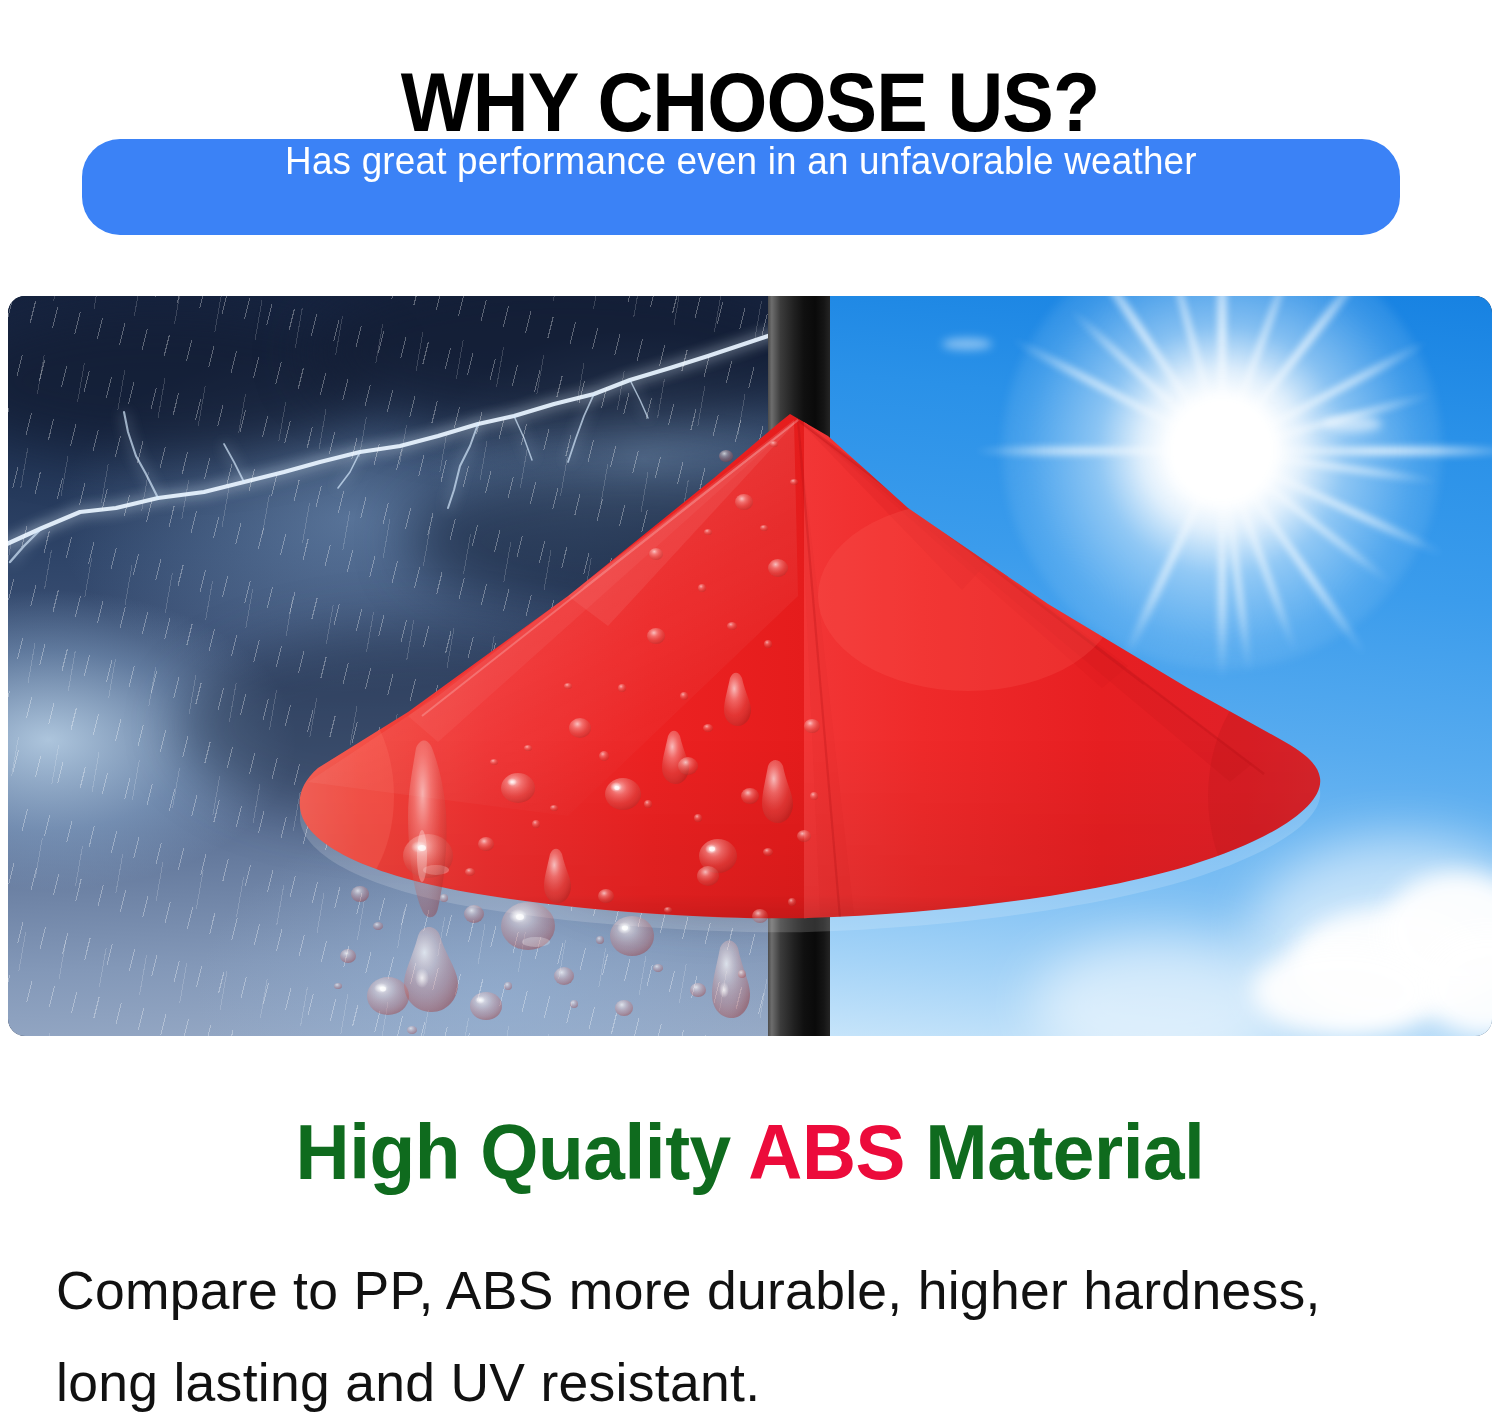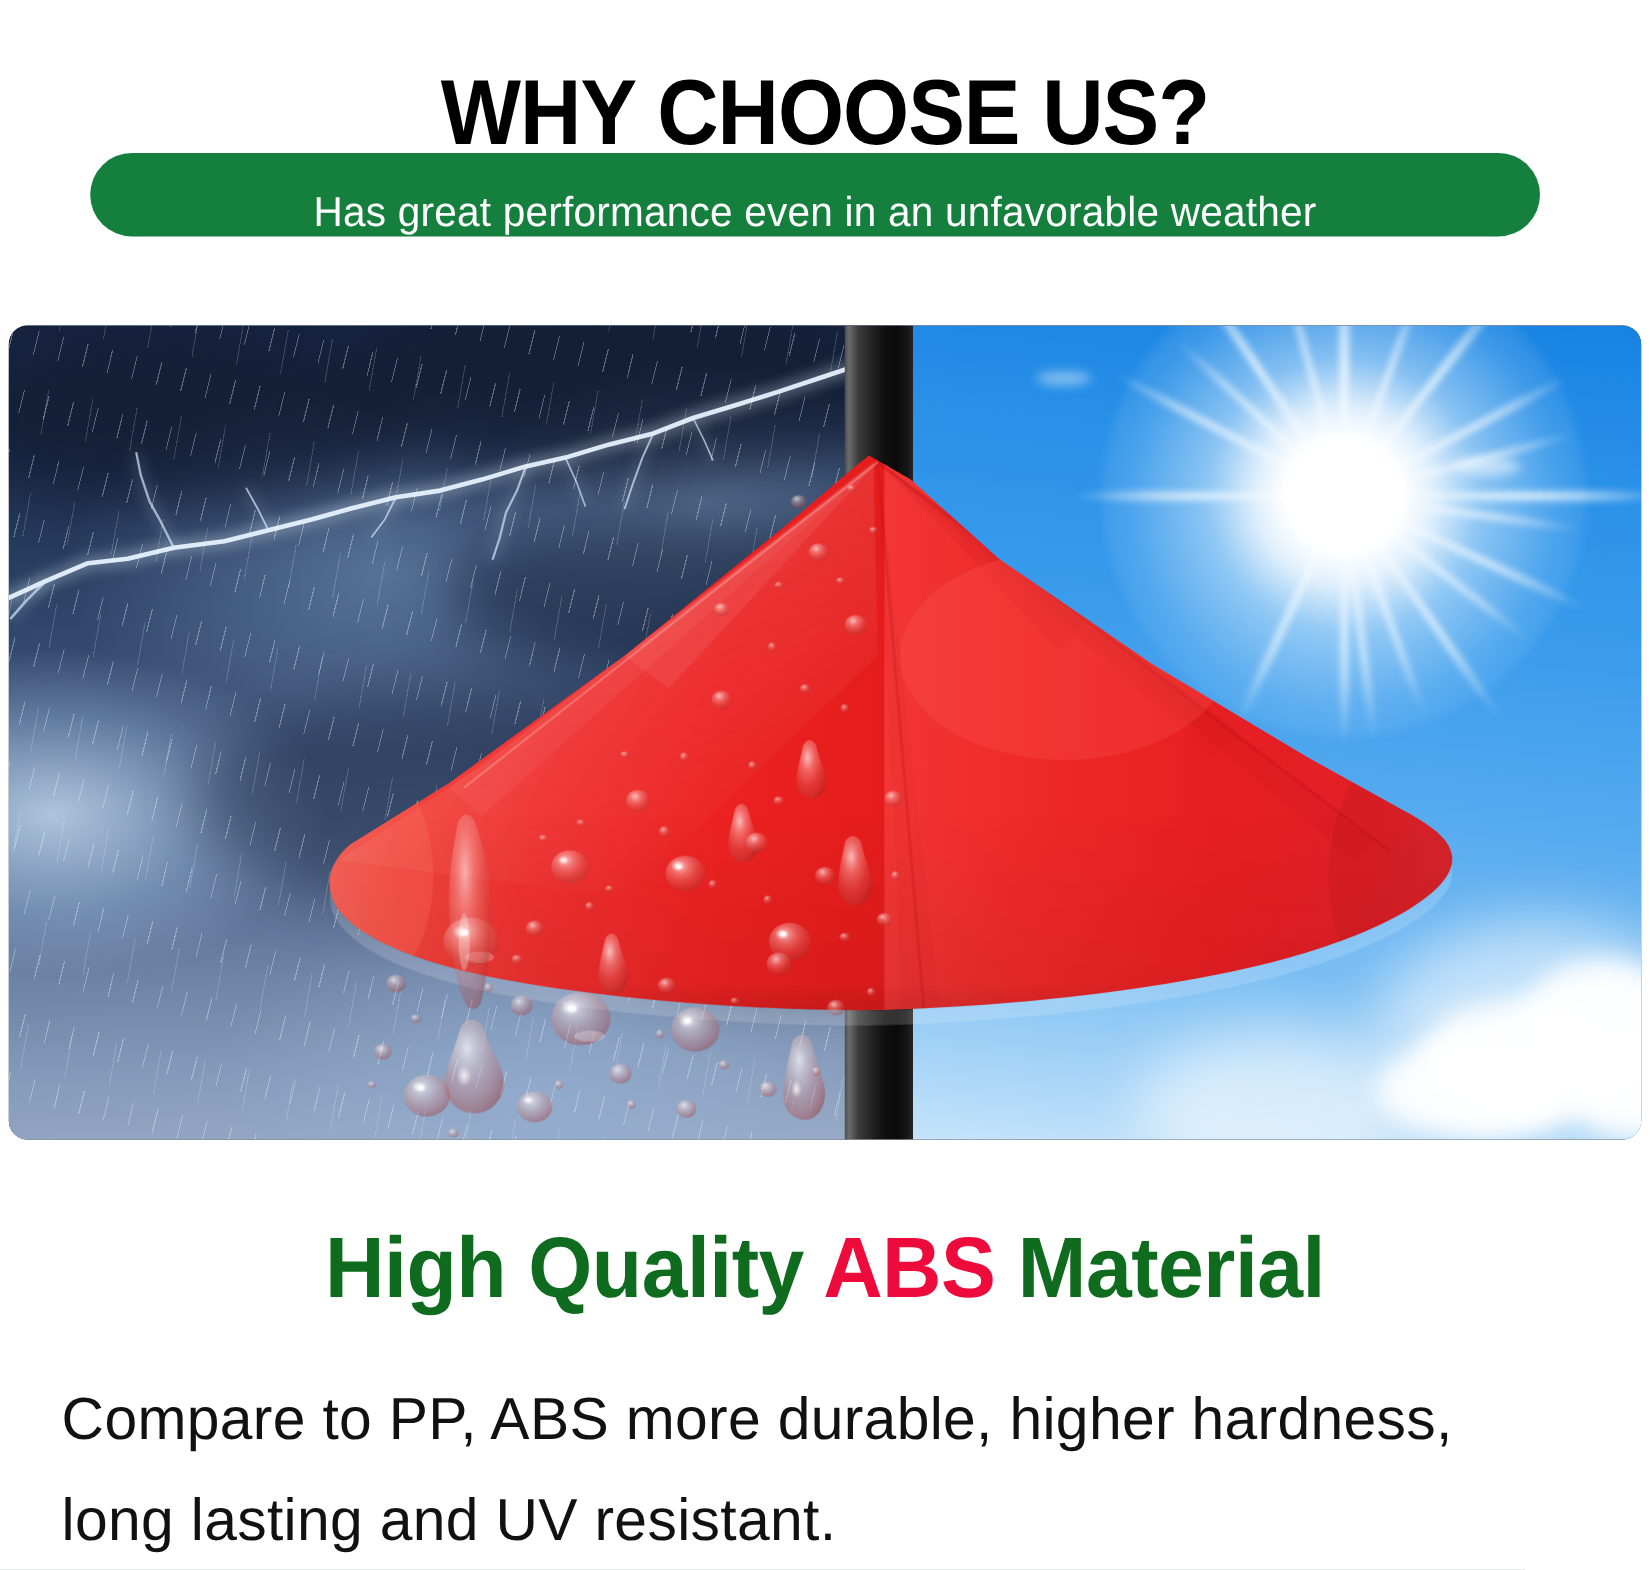--- a/index.html
+++ b/index.html
@@ -33,25 +33,25 @@
     transform-origin: center top;
     white-space: nowrap;
   }
 
   
   .subtitle-banner {
     position: absolute;
     left: 82px;
     top: 139px;
     width: 1318px;
-    height: 76px;
-    background: #15803d;
+    height: 96px;
+    background: #3b82f6;
     border-radius: 38px;
     display: flex;
-    align-items: flex-end;
+    align-items: flex-start;
     justify-content: center;
   }
   .subtitle-banner-text {
     font-family: "Liberation Sans Narrow", "Liberation Sans", sans-serif;
     font-weight: 400;
     font-size: 38px;
     line-height: 44px;
     color: #ffffff;
     letter-spacing: 0.2px;
     transform: scaleX(0.97);

